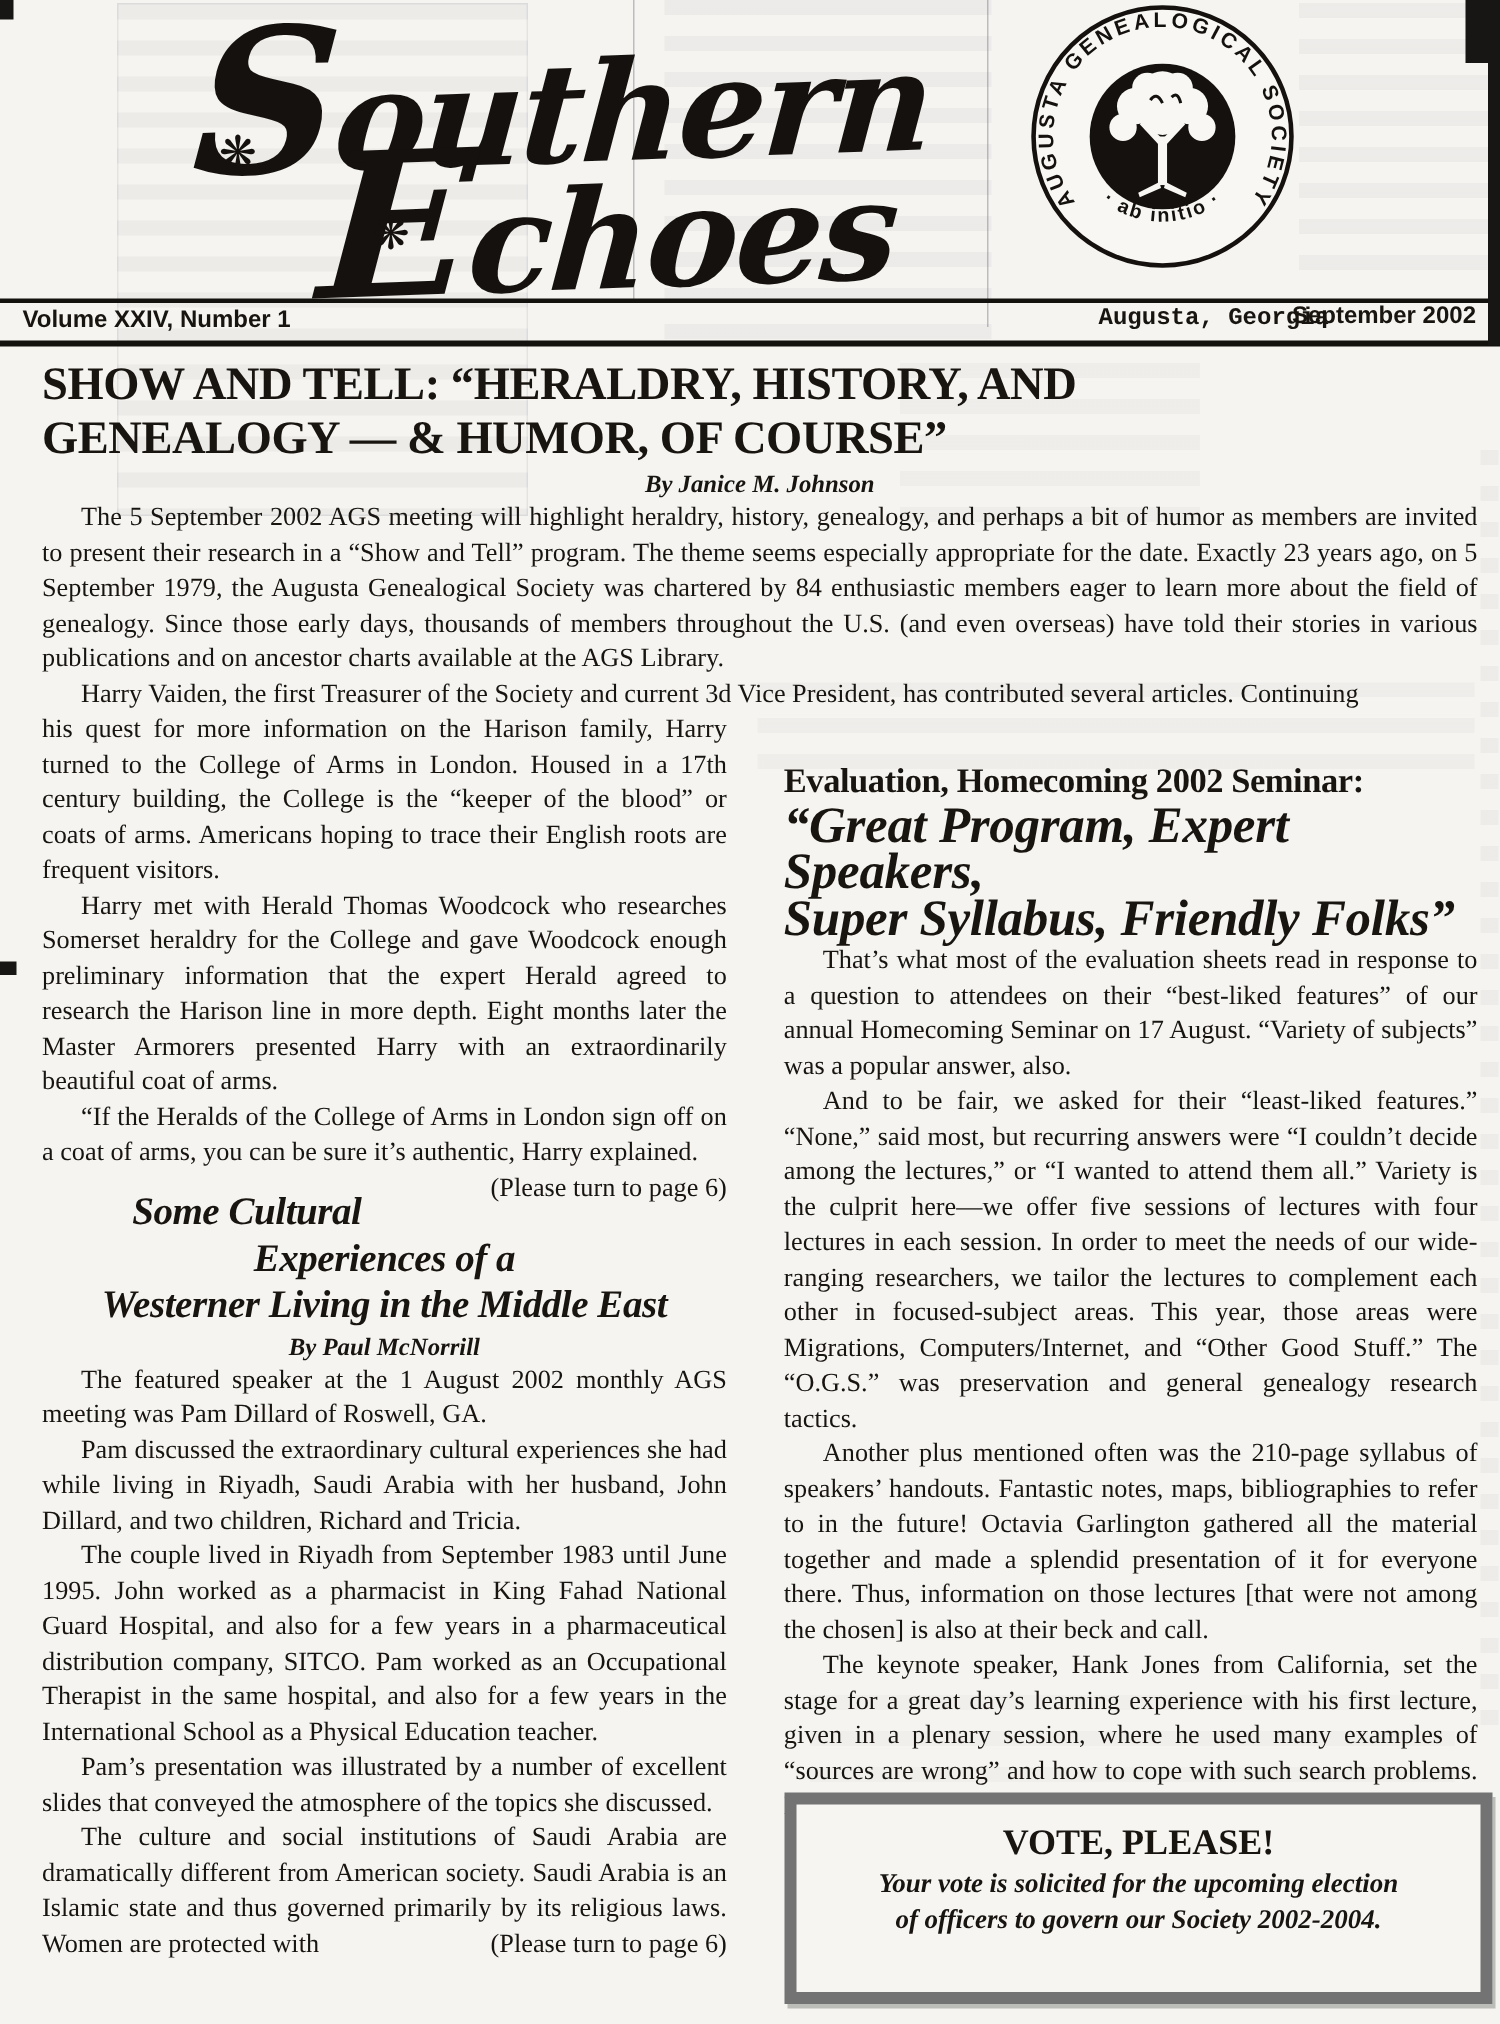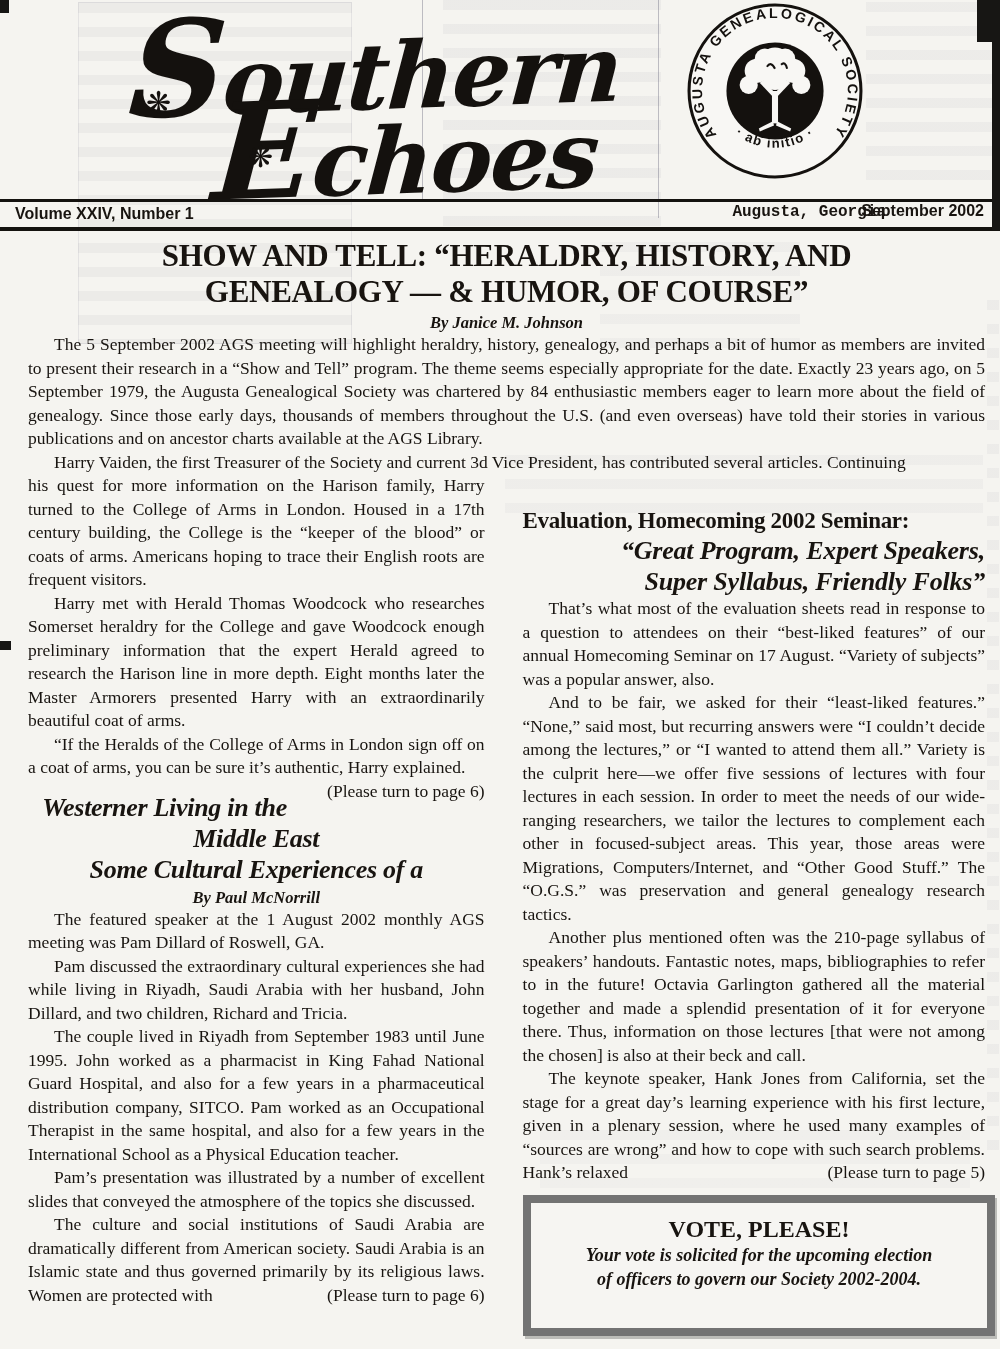--- a/index.html
+++ b/index.html
@@ -41,40 +41,40 @@
   .dateline{
     position:absolute;left:0;top:202px;width:1000px;height:24px;z-index:2;
     font-family:"Liberation Sans", sans-serif;font-weight:bold;font-size:16px;
   }
   .dl-left{position:absolute;left:15px;top:3px;}
   .dl-center{position:absolute;left:0;width:886px;text-align:right;top:1px;font-family:Liberation Mono, monospace;}
   .dl-right{position:absolute;right:16px;top:0px;}
   
   .flow{position:absolute;left:28px;top:237px;width:957px;z-index:2;}
   .kicker{font-weight:bold;font-size:19px;letter-spacing:0.4px;line-height:22px;}
-  .headline{width:100%;text-align:center;font-weight:bold;
+  .headline{width:100%;font-weight:bold;
     font-size:31px;line-height:36px;letter-spacing:-0.3px;margin-top:1px;}
   .byline{width:100%;text-align:center;font-weight:bold;font-style:italic;
     font-size:16.5px;line-height:21px;margin-top:2px;}
   p.body-p{
     margin:0;font-size:17.5px;line-height:23.5px;text-align:justify;
     text-justify:inter-word;
   }
   p.indent{text-indent:26px;}
   .intro{margin-top:5px;}
   .cols{display:flex;gap:38px;margin-top:0;}
   .col-left{width:462px;}
   .col-right{width:468px;}
   .turn-note{float:right;font-size:17.5px;}
   .art-headline{width:100%;text-align:center;font-weight:bold;font-style:italic;
     font-size:26px;line-height:31px;letter-spacing:-0.3px;margin-top:12px;}
   .eval-headline{font-weight:bold;font-size:23px;line-height:29px;
     letter-spacing:-0.3px;margin-top:32px;}
-  .eval-quote{width:100%;text-align:right;font-weight:bold;font-style:italic;
-    font-size:26px;line-height:31px;letter-spacing:-0.2px;}
+  .eval-quote{width:100%;text-align:left;font-weight:bold;font-style:italic;
+    font-size:34px;line-height:31px;letter-spacing:-0.2px;}
   
   .vote-box{
     position:absolute;left:523px;top:1195px;width:456px;height:125px;z-index:5;
     border:8px solid #737373;background:#f6f5f2;text-align:center;
     box-shadow:2px 3px 0 rgba(20,18,15,0.25);
   }
   .vote-title{font-weight:bold;font-size:24px;line-height:28px;margin-top:12px;}
   .vote-line{font-weight:bold;font-size:18px;line-height:24px;font-style:italic;}
 </style>
 </head>
@@ -161,22 +161,22 @@
 
     <div class="col-left">
       <p class="body-p">his quest for more information on the Harison family, Harry turned to the College of Arms in London. Housed in a 17th century building, the College is the “keeper of the blood” or coats of arms. Americans hoping to trace their English roots are frequent visitors.</p>
       <p class="body-p indent">Harry met with Herald Thomas Woodcock who researches Somerset heraldry for the College and gave Woodcock enough preliminary information that the expert Herald agreed to research the Harison line in more depth. Eight months later the Master Armorers presented Harry with an extraordinarily beautiful coat of arms.</p>
       <p class="body-p indent">
         <span>“If the Heralds of the College of Arms in London sign off on a coat of arms, you can be sure it’s authentic, Harry explained.</span>
         <span class="turn-note">(Please turn to page 6)</span>
       </p>
 
       <div class="art-headline">
+        <div>Some Cultural Experiences of a</div>
         <div>Westerner Living in the Middle East</div>
-        <div>Some Cultural Experiences of a</div>
       </div>
       <div class="byline">By Paul McNorrill</div>
 
       <p class="body-p indent">The featured speaker at the 1 August 2002 monthly AGS meeting was Pam Dillard of Roswell, GA.</p>
       <p class="body-p indent">Pam discussed the extraordinary cultural experiences she had while living in Riyadh, Saudi Arabia with her husband, John Dillard, and two children, Richard and Tricia.</p>
       <p class="body-p indent">The couple lived in Riyadh from September 1983 until June 1995. John worked as a pharmacist in King Fahad National Guard Hospital, and also for a few years in a pharmaceutical distribution company, SITCO.  Pam worked as an Occupational Therapist in the same hospital, and also for a few years in the International School as a Physical Education teacher.</p>
       <p class="body-p indent">Pam’s presentation was illustrated by a number of excellent slides that conveyed the atmosphere of the topics she discussed.</p>
       <p class="body-p indent">
         <span>The culture and social institutions of Saudi Arabia are dramatically different from American society. Saudi Arabia is an Islamic state and thus governed primarily by its religious laws.  Women are protected with</span>
         <span class="turn-note">(Please turn to page 6)</span>

